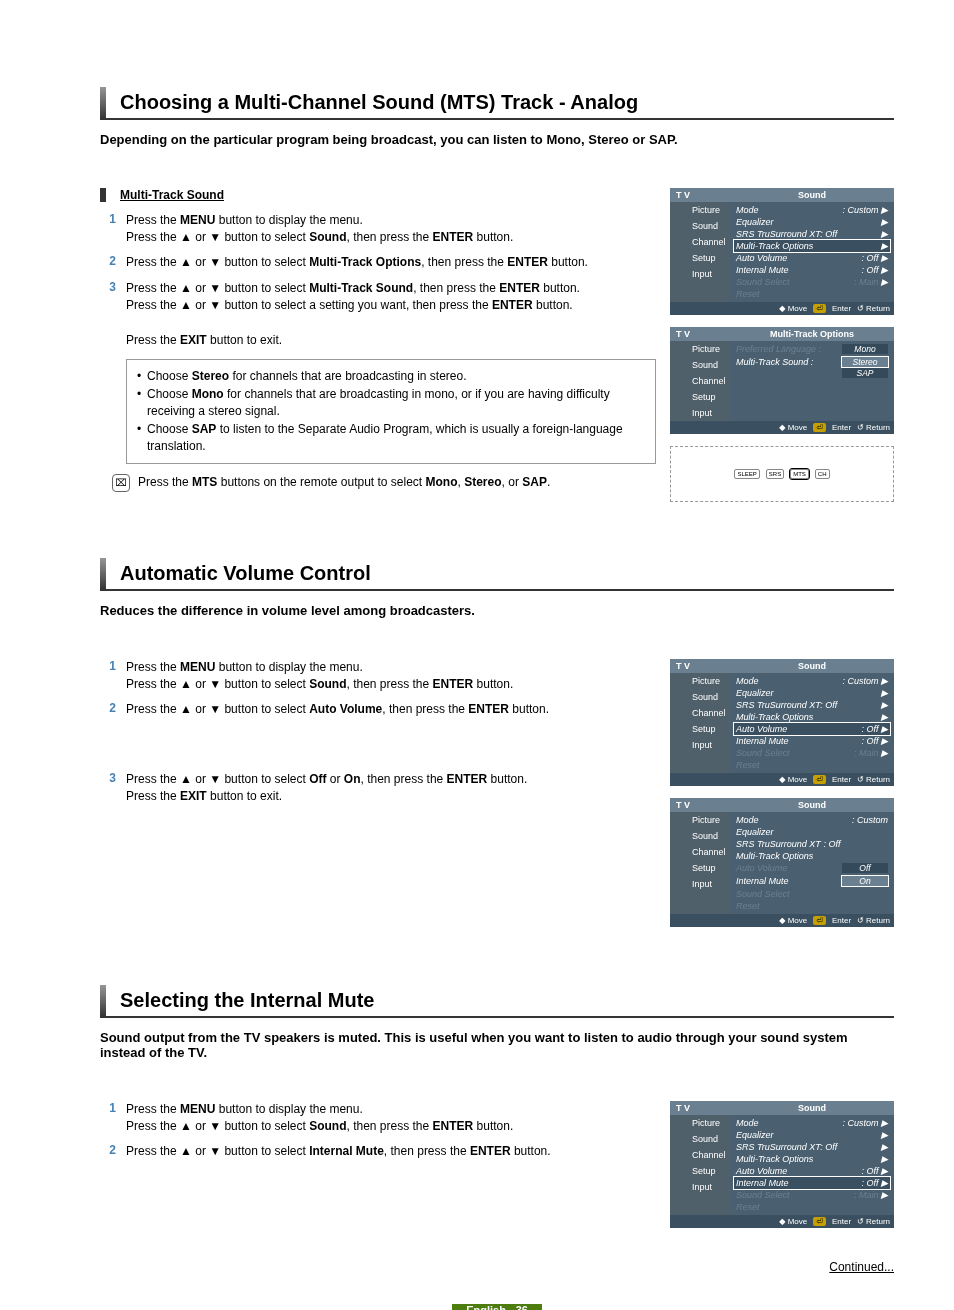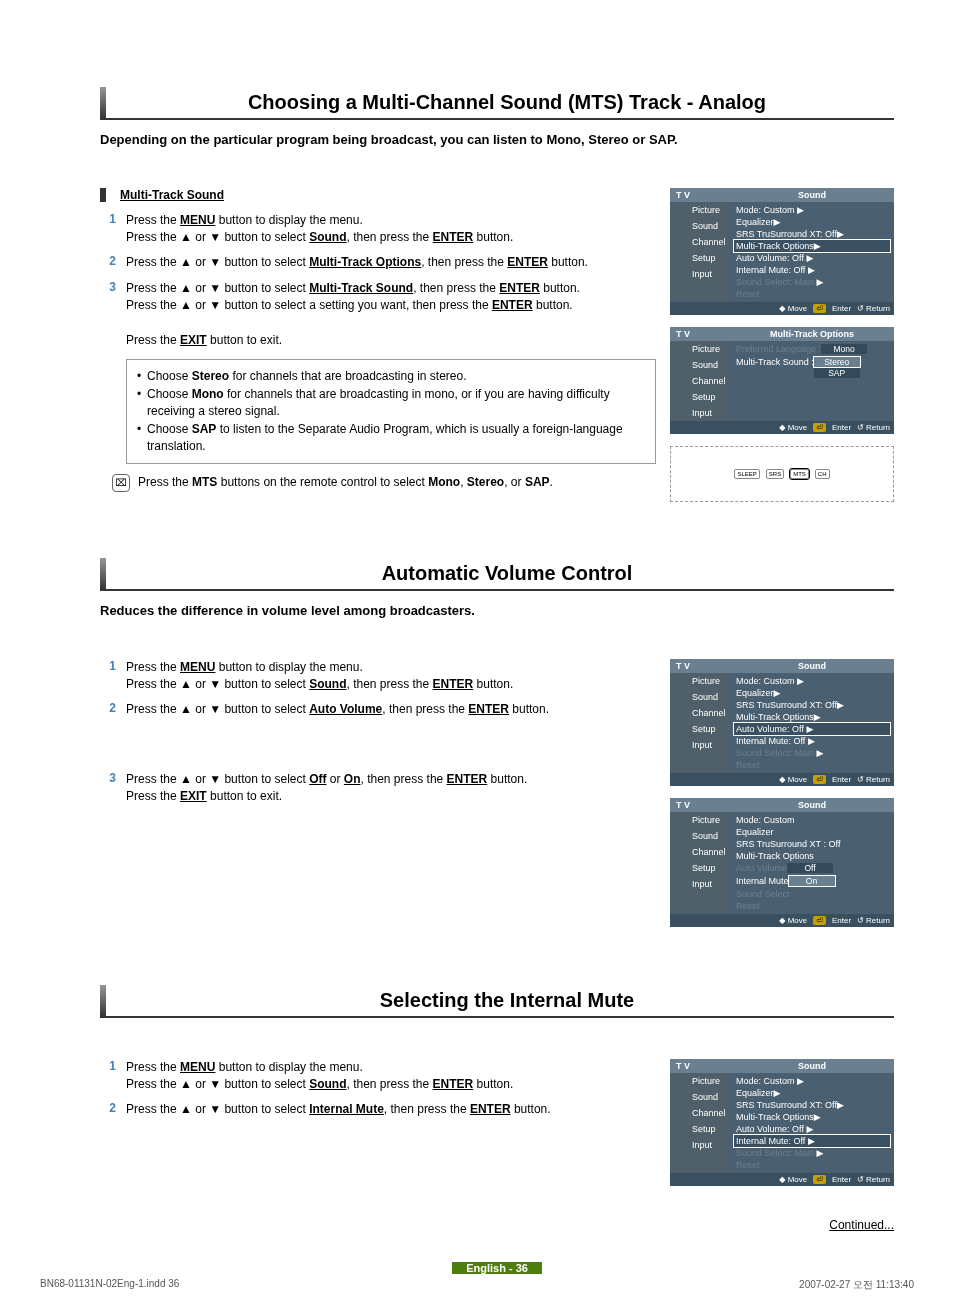--- a/index.html
+++ b/index.html
@@ -1,43 +1,43 @@
 <!DOCTYPE html>
 <html><head>
 <meta charset="utf-8">
 <style>
   *{box-sizing:border-box;}
   body{margin:0;font-family:Arial,Helvetica,sans-serif;background:#fff;color:#000;font-size:12px;}
   .page{width:954px;height:1310px;margin:0 auto;position:relative;background:#fff;}
   .content{padding:70px 60px 0 100px;}
-  .section-title{font-size:20px;font-weight:bold;border-bottom:2px solid #ec4899;padding:4px 0 4px 14px;margin-bottom:12px;border-left:6px solid;border-image:linear-gradient(#999,#333) 1;text-align:center;}
+  .section-title{font-size:20px;font-weight:bold;border-bottom:2px solid #ec4899;padding:4px 0 4px 14px;margin-bottom:12px;border-left:6px solid;border-image:linear-gradient(#999,#333) 1;}
   .intro{font-weight:bold;font-size:13px;margin-bottom:18px;}
   .sub-title{font-weight:bold;text-decoration:underline;border-left:6px solid #333;padding-left:14px;margin-bottom:10px;}
   .cols{display:flex;gap:14px;margin-top:41px;}
   .left{flex:1;}
   .right{width:224px;}
   .step{display:flex;margin-bottom:8px;}
   .num{width:26px;font-weight:bold;color:#4682b4;text-align:right;padding-right:10px;}
   .txt{flex:1;line-height:1.45;}
-  .txt b{font-weight:bold;text-decoration:underline;}
+  .txt b{font-weight:bold;}
   .note-box{border:1px solid #999;padding:8px 10px;margin:10px 0 10px 26px;line-height:1.45;}
   .bul{padding-left:10px;position:relative;}
   .bul::before{content:"•";position:absolute;left:0;}
   .remote-note{display:flex;align-items:flex-start;margin:10px 0 0 12px;line-height:1.45;}
   .remote-icon{width:18px;height:18px;border:1px solid #666;border-radius:4px;display:flex;align-items:center;justify-content:center;font-size:10px;margin-right:8px;flex-shrink:0;}
   .osd{background:#4a6070;color:#fff;font-size:9px;margin-bottom:12px;overflow:hidden;}
   .osd-hdr{display:flex;background:#6a8090;}
   .osd-hdr .tv{width:60px;padding:2px 6px;font-weight:bold;}
   .osd-hdr .mt{flex:1;text-align:center;font-weight:bold;padding:2px;color:#fff;}
   .osd-body{display:flex;}
   .sidebar{width:60px;background:#50606a;}
   .sidebar div{padding:3px 20px;display:flex;align-items:center;gap:2px;}
   .sidebar .ic{width:10px;height:10px;background:#7aa0b8;border-radius:2px;display:inline-block;}
   .pane{flex:1;padding:2px 4px;}
-  .row{display:flex;justify-content:flex-start;padding:1px 2px;}
+  .row{display:flex;justify-content:space-between;padding:1px 2px;font-style:italic;}
   .row.hi{background:#3a5060;outline:1px solid #fff;}
   .dim{color:#6a8090;}
   .ftr{background:#3a5060;padding:2px 4px;display:flex;justify-content:flex-end;gap:6px;font-size:8px;}
   .ftr .y{background:#c5a000;color:#000;padding:0 3px;border-radius:2px;}
   .opt{width:46px;background:#344a5a;text-align:center;color:#fff;margin-bottom:1px;font-size:8.5px;}
   .opt.sel{background:#6a8090;outline:1px solid #fff;}
   .arw{color:#fff;}
   .remote-img{border:1.5px dashed #999;padding:6px;margin-top:10px;height:56px;position:relative;display:flex;align-items:center;justify-content:center;gap:6px;}
   .remote-img .btn{font-size:6px;border:1px solid #888;padding:1px 2px;border-radius:2px;}
   .continued{text-align:right;margin-top:20px;text-decoration:underline;}
@@ -85,21 +85,21 @@
           </div>
 
           <div class="note-box">
             <div class="bul"><span>Choose </span><b>Stereo</b><span> for channels that are broadcasting in stereo.</span></div>
             <div class="bul"><span>Choose </span><b>Mono</b><span> for channels that are broadcasting in mono, or if you are having difficulty receiving a stereo signal.</span></div>
             <div class="bul"><span>Choose </span><b>SAP</b><span> to listen to the Separate Audio Program, which is usually a foreign-language translation.</span></div>
           </div>
 
           <div class="remote-note">
             <span class="remote-icon">⌧</span>
-            <span><span>Press the </span><b>MTS</b><span> buttons on the remote control to select </span><b>Mono</b><span>, </span><b>Stereo</b><span>, or </span><b>SAP</b><span>.</span></span>
+            <span><span>Press the </span><b>MTS</b><span> buttons on the remote output to select </span><b>Mono</b><span>, </span><b>Stereo</b><span>, or </span><b>SAP</b><span>.</span></span>
           </div>
         </div>
 
         <div class="right">
 
           <div class="osd">
             <div class="osd-hdr">
                 <div class="tv">T V</div>
                 <div class="mt">Sound</div>
               </div>
@@ -401,20 +401,21 @@
                 <span>Enter</span>
                 <span>↺ <span>Return</span></span>
               </div>
           </div>
         </div>
       </div>
     </div>
 
     <div style="margin-top:46px;">
       <h2 class="section-title">Selecting the Internal Mute</h2>
+      <div class="intro">Sound output from the TV speakers is muted. This is useful when you want to listen to audio through your sound system instead of the TV.</div>
 
       <div class="cols">
         <div class="left">
           <div class="step">
               <div class="num">1</div>
               <div class="txt">
             <span>Press the </span><b>MENU</b><span> button to display the menu.</span><br>
             <span>Press the ▲ or ▼ button to select </span><b>Sound</b><span>, then press the </span><b>ENTER</b><span> button.</span>
           </div>
             </div>
@@ -501,17 +502,13 @@
       </div>
 
       <div class="continued">Continued...</div>
     </div>
 
     <div class="page-num">
         <span>English - 36</span>
       </div>
   </div>
 
-  <div class="footer">
-    <span>BN68-01131N-02Eng-1.indd   36</span>
-    <span>2007-02-27   오전 11:13:40</span>
-  </div>
 </div>
 
 </body></html>

